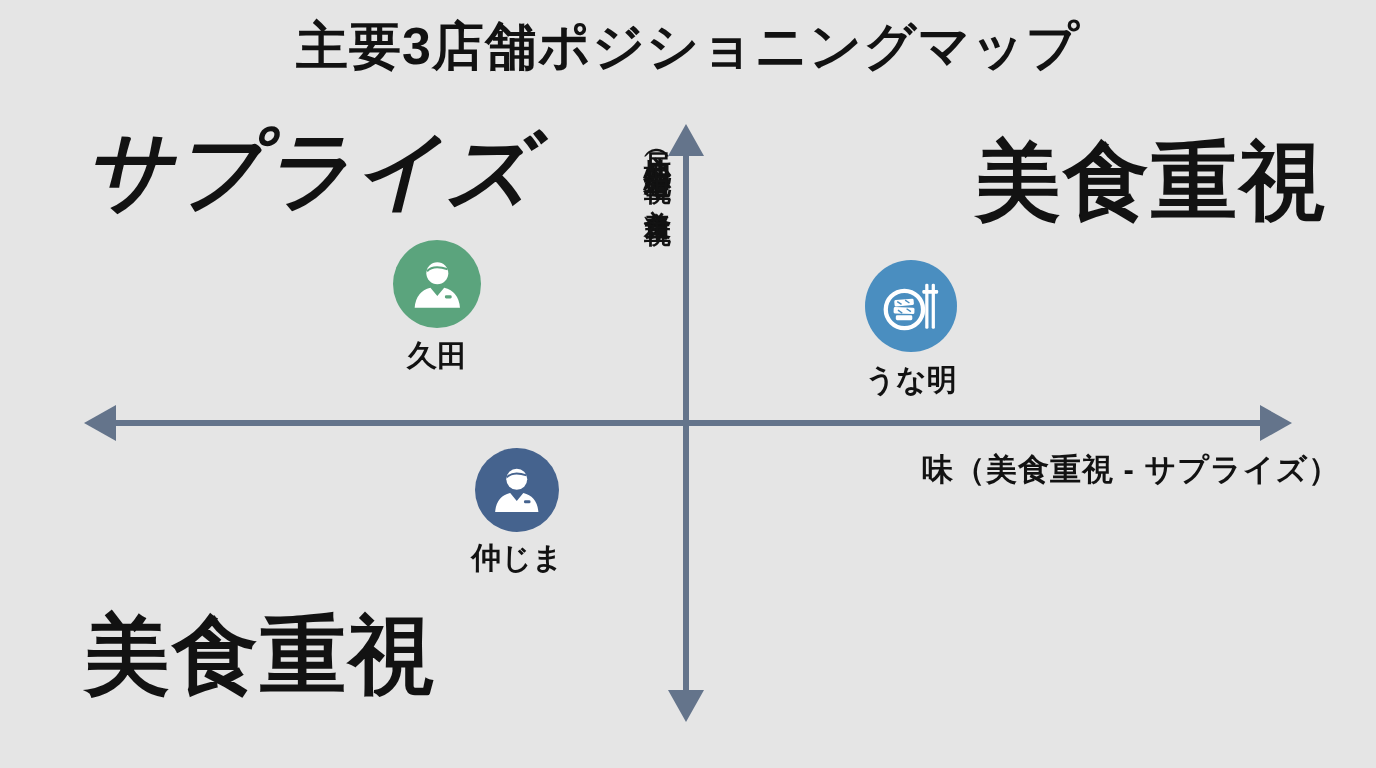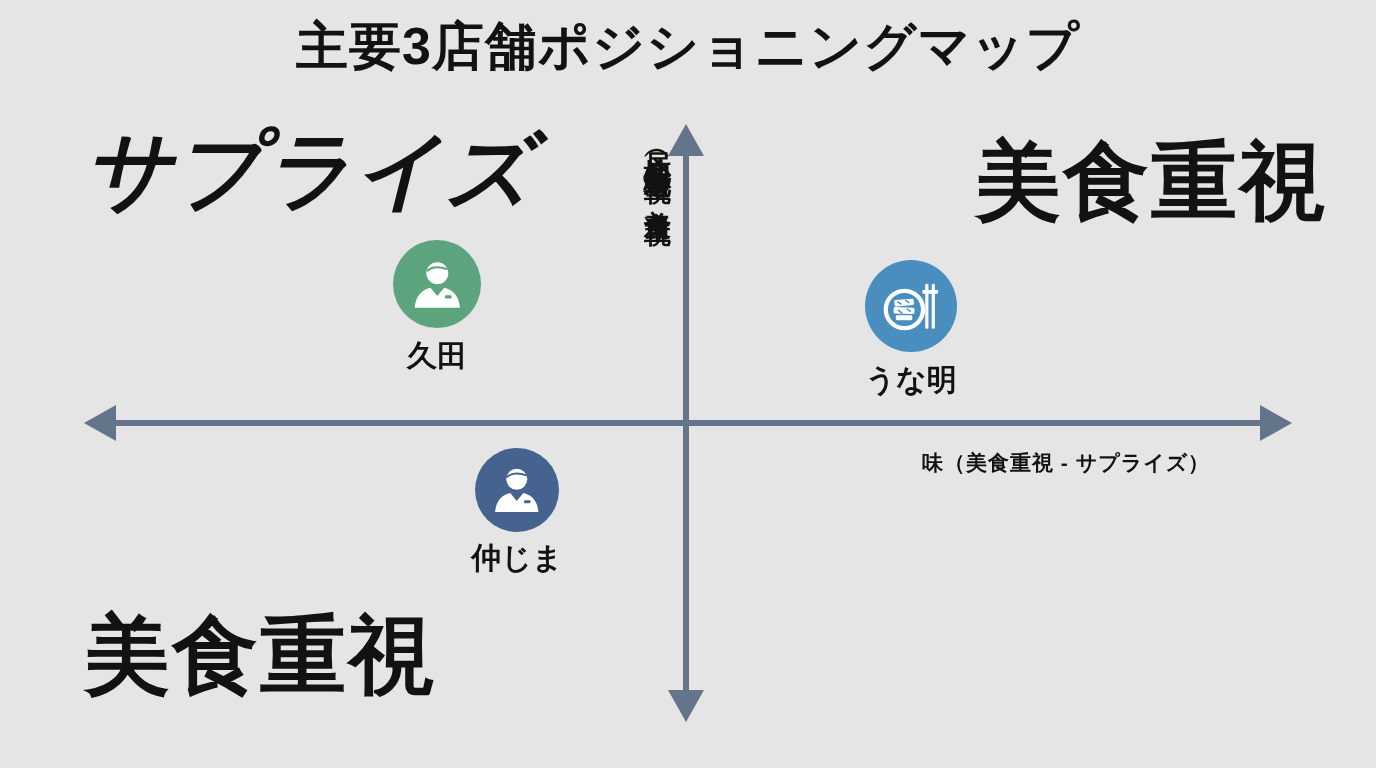--- a/index.html
+++ b/index.html
@@ -40,21 +40,21 @@
   #arrow-down{left:668px;top:690px;border-left:18px solid transparent;border-right:18px solid transparent;border-top:32px solid #64748b;}
   
   .y-axis-label{
     position:absolute;left:641px;top:131px;height:470px;
     writing-mode:vertical-rl;text-orientation:mixed;
     font-size:27px;font-weight:800;color:#121212;
     letter-spacing:3px;line-height:1.2;
   }
   .x-axis-label{
     position:absolute;left:922px;top:449px;
-    font-size:21px;font-weight:800;color:#121212;
+    font-size:31px;font-weight:800;color:#121212;
     white-space:nowrap;letter-spacing:1px;
   }
   
   .marker{position:absolute;}
   .bubble{
     border-radius:50%;
     display:flex;align-items:center;justify-content:center;
     box-sizing:border-box;
   }
   .bubble svg{width:78%;height:78%;display:block;}

